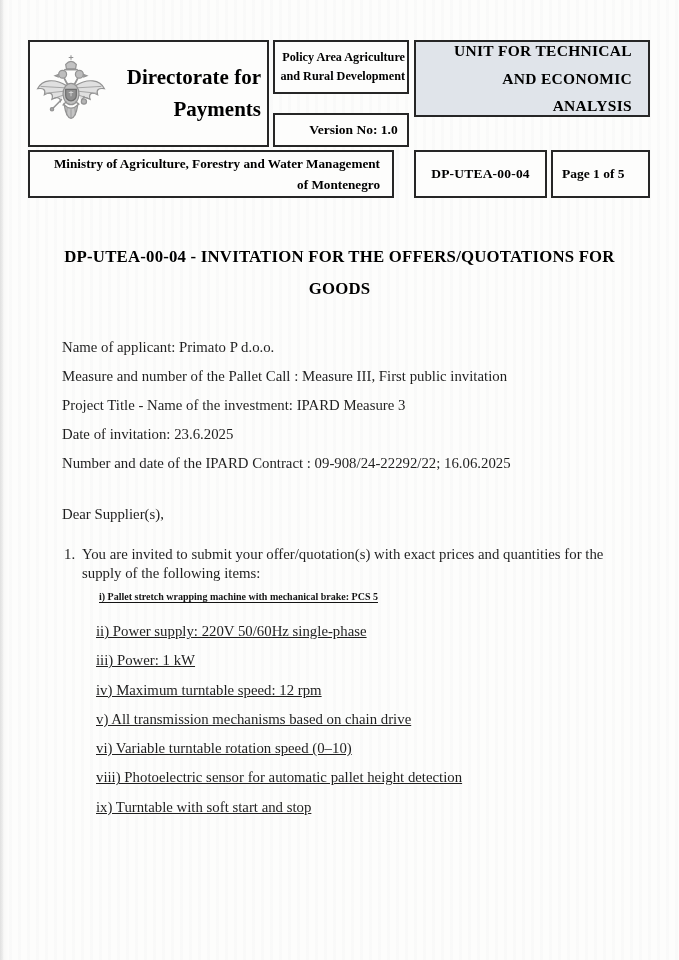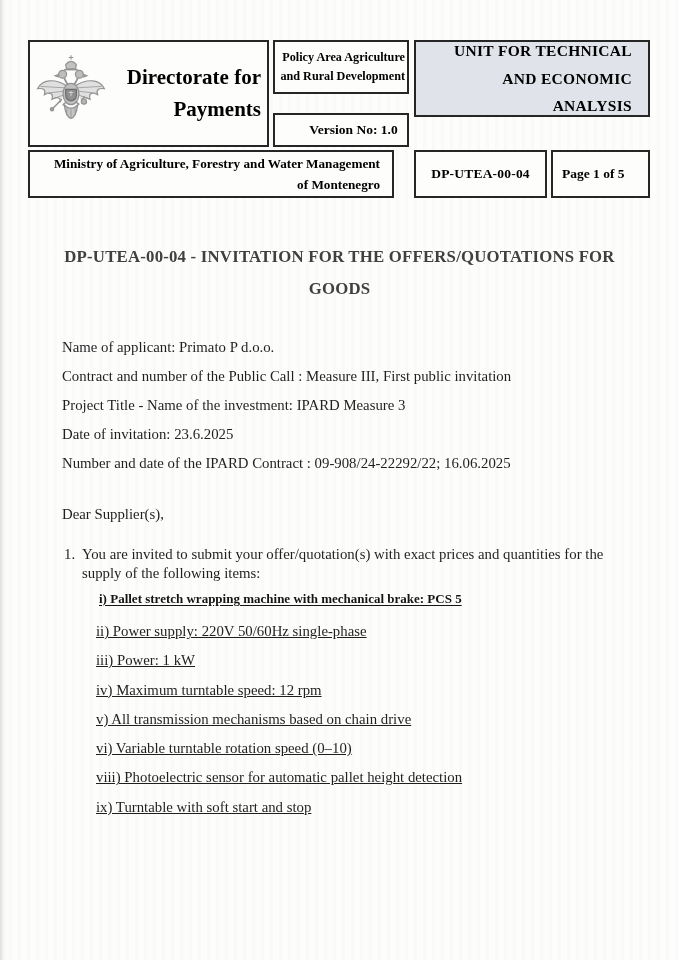--- a/index.html
+++ b/index.html
@@ -37,29 +37,29 @@
   #box-policy{left:273px;top:40px;width:136px;height:54px;font-size:12.2px;line-height:1.55;padding:2px 2px;}
   #box-version{left:273px;top:113px;width:136px;height:34px;font-size:13.5px;padding-left:25px;}
   #box-unit{left:414px;top:40px;width:236px;height:77px;background:var(--unit-cell-bg);font-size:15.5px;line-height:1.8;letter-spacing:.3px;padding:0 16px;}
   #box-ministry{left:28px;top:150px;width:366px;height:48px;font-size:13.2px;line-height:1.6;padding:0 12px;}
   #box-code{left:414px;top:150px;width:133px;height:48px;font-size:13.5px;letter-spacing:.2px;}
   #box-page{left:551px;top:150px;width:99px;height:48px;justify-content:flex-start;padding-left:9px;font-size:13.5px;}
 
   .doc-title{
     position:absolute;top:241px;left:50%;transform:translateX(-50%);
     width:600px;text-align:center;font-weight:bold;font-size:16.8px;line-height:32px;
-    color:#404040;letter-spacing:.2px;
+    color:#000000;letter-spacing:.2px;
   }
   .intro{position:absolute;left:62px;top:333px;font-size:14.8px;}
   .intro .line{height:29px;line-height:29px;white-space:nowrap;}
   .salutation{position:absolute;left:62px;top:506px;font-size:14.8px;}
   .numbered{position:absolute;left:64px;top:545px;width:566px;font-size:14.8px;line-height:18.6px;display:flex;}
   .numbered .marker{flex:none;width:18px;}
   .item-heading{
-    position:absolute;left:99px;top:591px;font-size:13px;font-weight:bold;
+    position:absolute;left:99px;top:591px;font-size:10px;font-weight:bold;
     text-decoration:underline;text-underline-offset:2px;white-space:nowrap;color:#141414;
   }
   .specs{position:absolute;left:96px;top:617px;font-size:14.8px;}
   .specs .spec{height:29.3px;line-height:29.3px;white-space:nowrap;text-decoration:underline;}
 </style>
 </head>
 <body>
 
 <div class="page">
 
@@ -129,21 +129,21 @@
     <span>Page 1 of 5</span>
   </div>
 
   <div class="doc-title">
     <div>DP-UTEA-00-04 - INVITATION FOR THE OFFERS/QUOTATIONS FOR</div>
     <div>GOODS</div>
   </div>
 
   <div class="intro">
     <div class="line">Name of applicant: Primato P d.o.o.</div>
-    <div class="line">Contract and number of the Public Call : Measure III, First public invitation</div>
+    <div class="line">Measure and number of the Pallet Call : Measure III, First public invitation</div>
     <div class="line">Project Title - Name of the investment: IPARD Measure 3</div>
     <div class="line">Date of invitation: 23.6.2025</div>
     <div class="line">Number and date of the IPARD Contract : 09-908/24-22292/22; 16.06.2025</div>
   </div>
 
   <div class="salutation">Dear Supplier(s),</div>
 
   <div class="numbered">
     <span class="marker">1.</span>
     <span>You are invited to submit your offer/quotation(s) with exact prices and quantities for the supply of the following items:</span>

